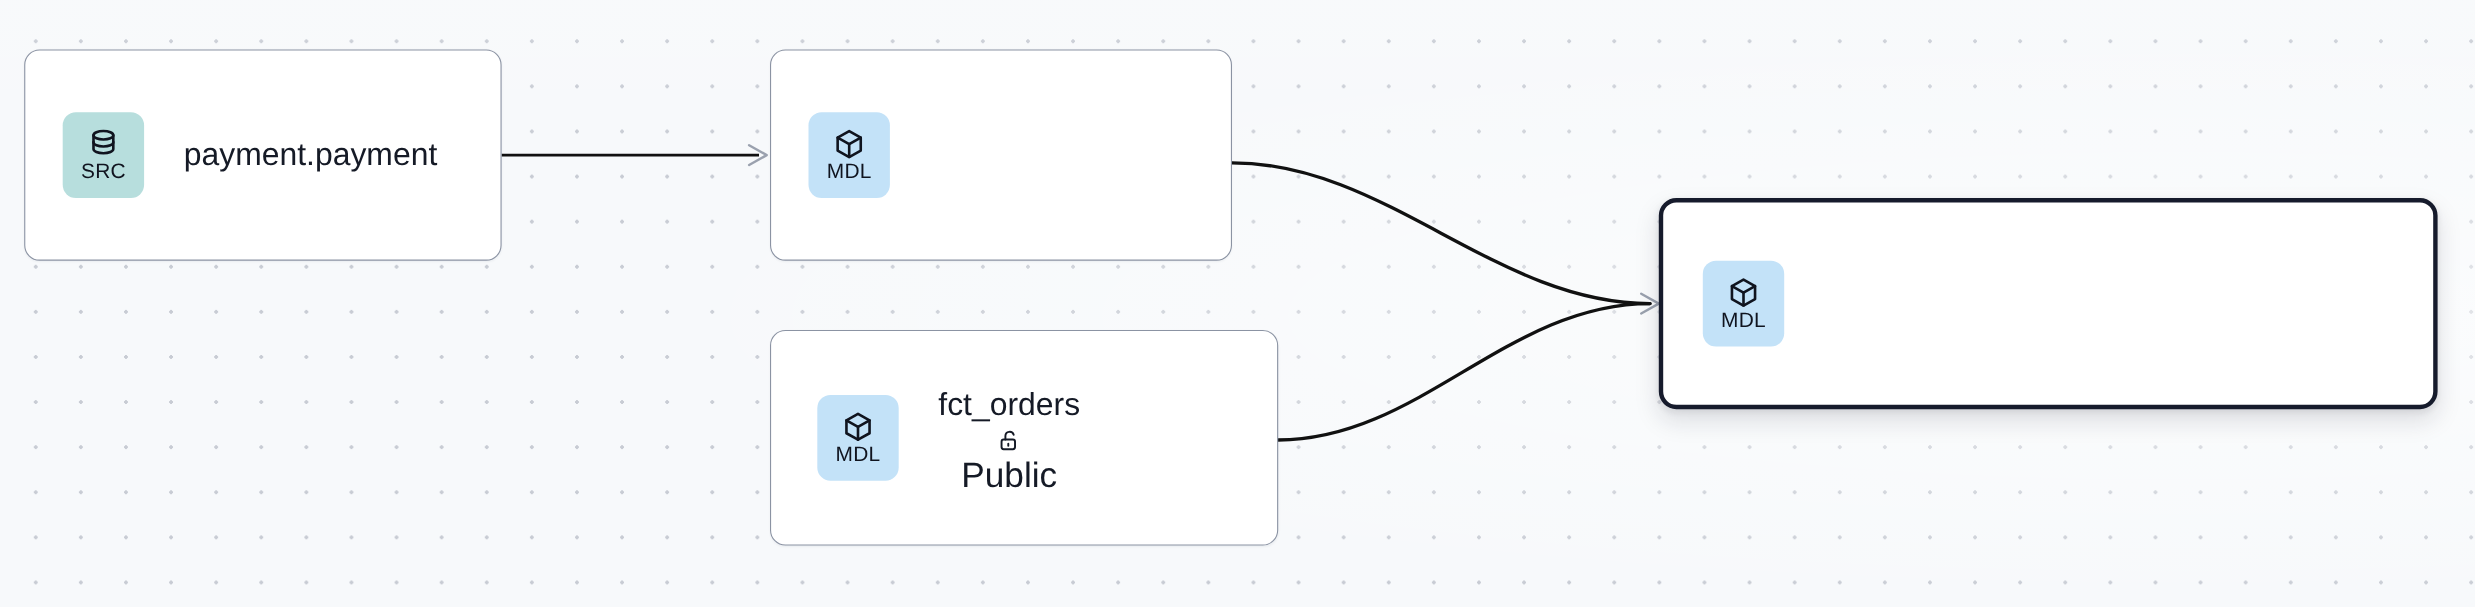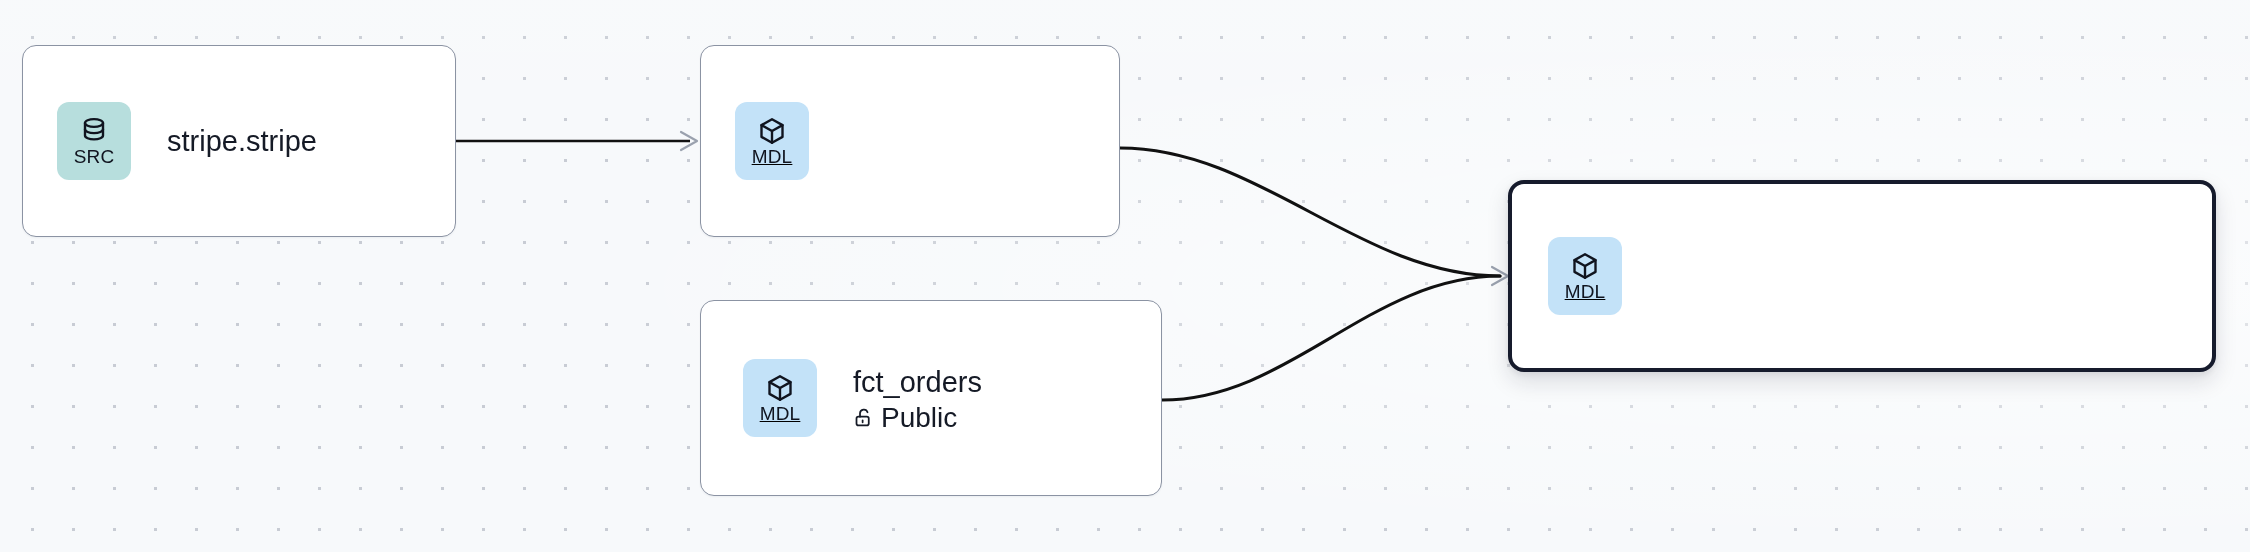--- a/index.html
+++ b/index.html
@@ -65,21 +65,21 @@
     width: 74px;
     height: 78px;
     border-radius: 12px;
     display: flex;
     flex-direction: column;
     align-items: center;
     justify-content: center;
     gap: 1px;
   }
   .badge.src { background: #b7dedd; }
-  .badge.mdl { background: #c3e2f8; text-decoration: underline; }
+  .badge.mdl { background: #c3e2f8; }
 
   .badge .glyph {
     width: 30px;
     height: 30px;
     display: block;
   }
   .badge .badge-text {
     font-size: 19px;
     line-height: 19px;
     color: #10141f;
@@ -99,23 +99,24 @@
     color: #151a26;
     white-space: nowrap;
     font-family: "Liberation Sans", sans-serif;
   }
 
   .node-sub {
     display: flex;
     align-items: center;
     gap: 7px;
     margin-top: 5px;
-    font-size: 28px;
+    font-size: 32px;
     line-height: 28px;
     color: #151a26;
+    flex-direction: column;
   }
   .node-sub .lock-glyph {
     width: 21px;
     height: 21px;
     display: block;
   }
 
   
   #node-stripe-payment {
     left: 22px;  top: 45px;  width: 434px;  height: 192px;
@@ -159,21 +160,21 @@
   <div class="node" id="node-stripe-payment">
     <div class="badge src">
       <svg class="glyph" viewBox="0 0 24 24" fill="none" stroke="#10141f" stroke-width="1.9" stroke-linecap="round" stroke-linejoin="round">
         <ellipse cx="12" cy="5.6" rx="7.2" ry="3.1"></ellipse>
         <path d="M4.8 5.6 v5 c0 1.7 3.2 3.1 7.2 3.1 s7.2 -1.4 7.2 -3.1 v-5"></path>
         <path d="M4.8 10.6 v5 c0 1.7 3.2 3.1 7.2 3.1 s7.2 -1.4 7.2 -3.1 v-5"></path>
       </svg>
       <span class="badge-text">SRC</span>
     </div>
     <div class="node-body">
-      <div class="node-title">stripe.stripe</div>
+      <div class="node-title">payment.payment</div>
     </div>
   </div>
 
   <div class="node" id="node-stg-payments">
     <div class="badge mdl">
       <svg class="glyph" viewBox="0 0 24 24" fill="none" stroke="#10141f" stroke-width="1.9" stroke-linecap="round" stroke-linejoin="round">
         <path d="M12 2.6 L20.4 7.3 L20.4 16.7 L12 21.4 L3.6 16.7 L3.6 7.3 Z"></path>
         <path d="M3.6 7.3 L12 12 L20.4 7.3"></path>
         <path d="M12 12 L12 21.4"></path>
       </svg>

